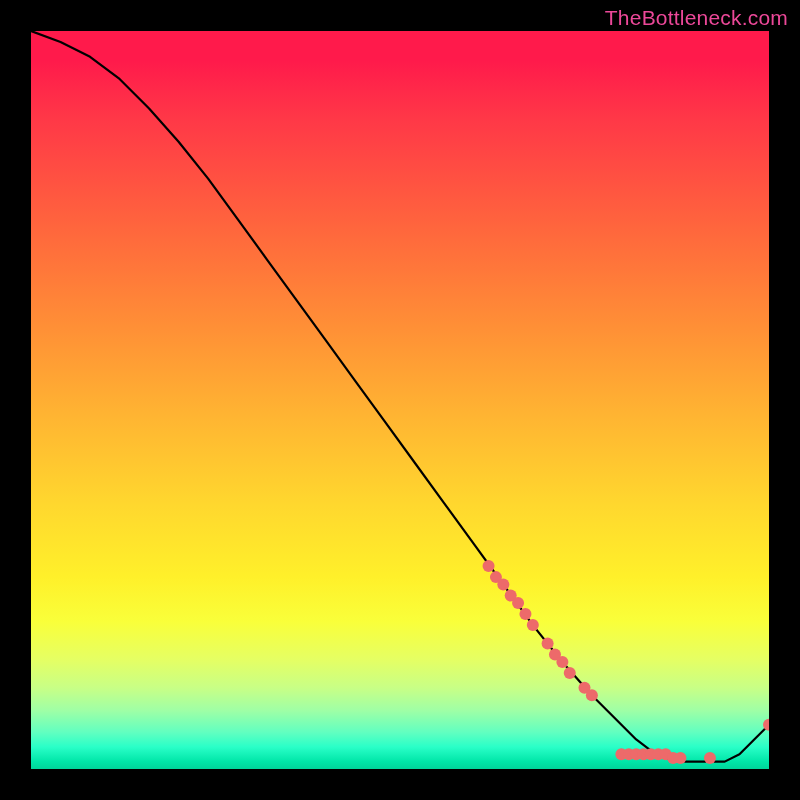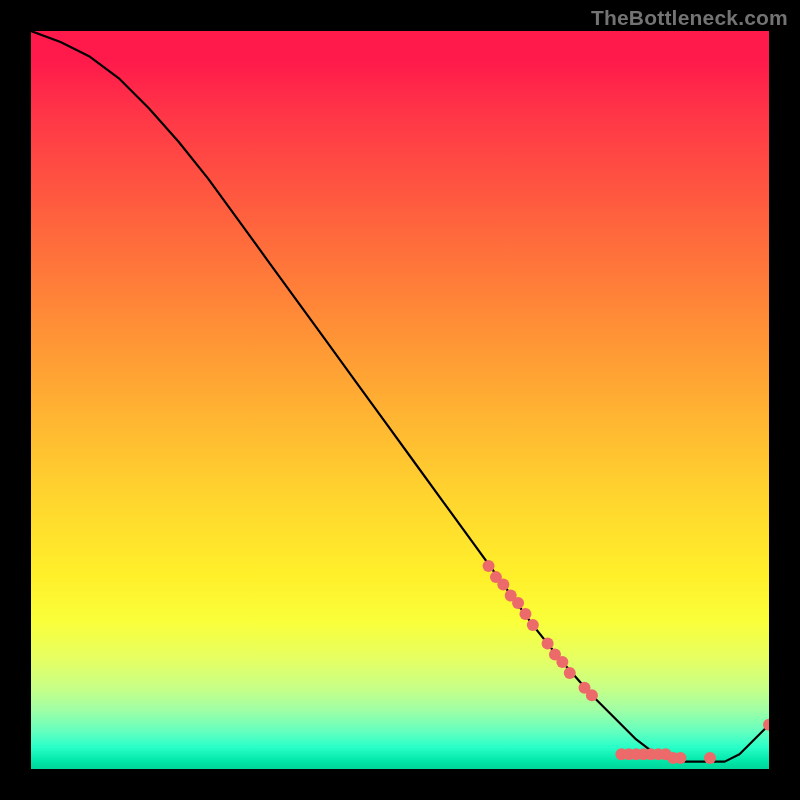--- a/index.html
+++ b/index.html
@@ -59,23 +59,23 @@
     stroke-linejoin: round;
     stroke-linecap: round;
   }
   .dots circle {
     fill: #ed6a6a;
   }
   .watermark {
     position: absolute;
     top: 6px;
     right: 12px;
-    color: #737373;
+    color: #ec4899;
     font-size: 21px;
-    font-weight: 700;
+    font-weight: 400;
     letter-spacing: 0.2px;
   }
 </style>
 </head>
 <body>
 
 <div class="stage">
   <div class="plot">
     <div class="gradient"></div>
     <svg class="curve" viewBox="0 0 738 738" preserveAspectRatio="none">

